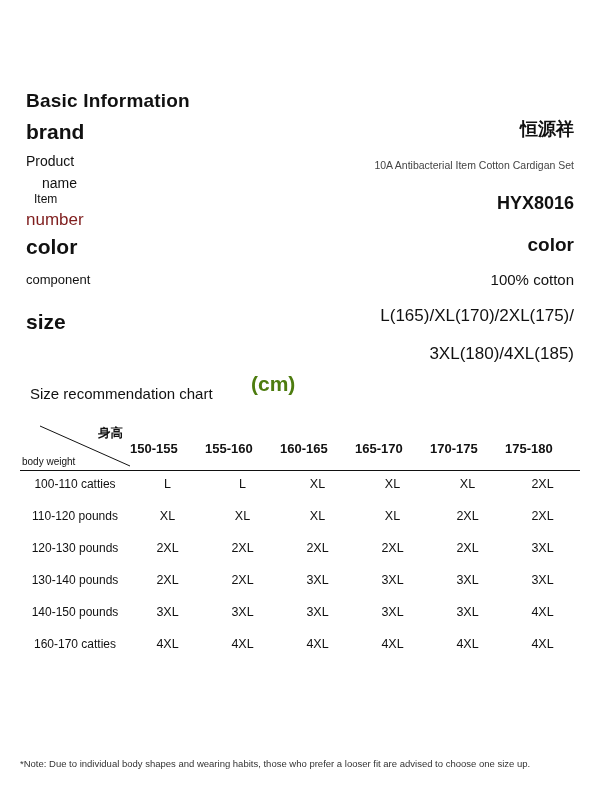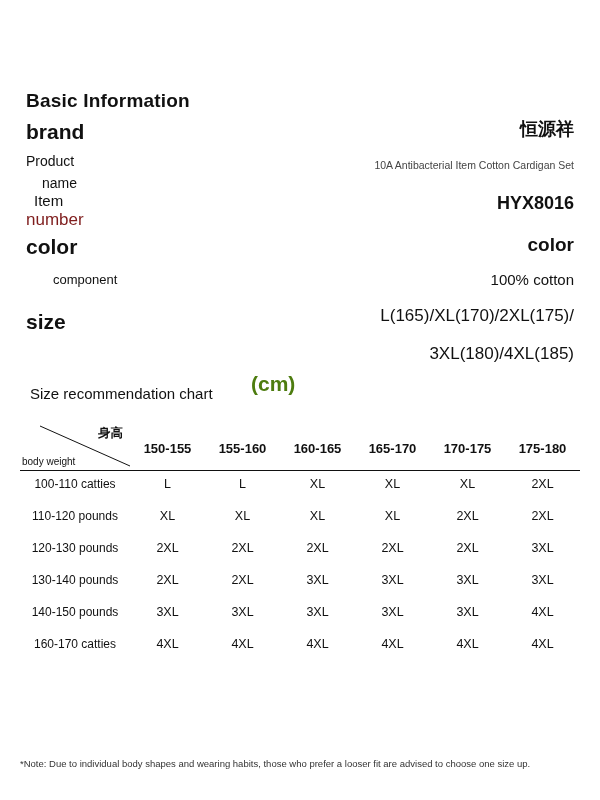--- a/index.html
+++ b/index.html
@@ -52,28 +52,28 @@
     white-space: nowrap;
   }
 
   .lbl-brand { top: 120px; font-size: 21px; font-weight: 700; color: #111; }
   .val-brand { top: 117px; font-size: 18px; font-weight: 600; color: #111; }
 
   .lbl-product { top: 153px; font-size: 14px; color: #111; }
   .lbl-name    { top: 175px; left: 16px; font-size: 14px; color: #111; }
   .val-product { top: 159px; font-size: 10.5px; color: #444; }
 
-  .lbl-item    { top: 192px; left: 8px; font-size: 15px; color: #111; }
+  .lbl-item    { top: 192px; left: 8px; font-size: 12px; color: #111; }
   .lbl-number  { top: 210px; font-size: 17px; color: #7f1d1d; }
   .val-item    { top: 193px; font-size: 18px; font-weight: 600; color: #111; }
 
   .lbl-color { top: 235px; font-size: 21px; font-weight: 700; color: #111; }
   .val-color { top: 234px; font-size: 19px; font-weight: 700; color: #111; }
 
-  .lbl-component { top: 272px; font-size: 13px; color: #111; margin-left: 27px; }
+  .lbl-component { top: 272px; font-size: 13px; color: #111; }
   .val-component { top: 271px; font-size: 15px; color: #111; }
 
   .lbl-size { top: 310px; font-size: 21px; font-weight: 700; color: #111; }
   .val-size1 { top: 306px; font-size: 17px; color: #111; }
   .val-size2 { top: 344px; font-size: 17px; color: #111; }
 
   
   .chart-heading {
     position: absolute;
     left: 30px;
@@ -101,21 +101,21 @@
   table.size-table {
     width: 100%;
     border-collapse: collapse;
     font-size: 12.5px;
   }
   table.size-table thead th {
     font-weight: 700;
     font-size: 13px;
     color: #111;
     padding: 10px 0 12px 0;
-    text-align: center;
+    text-align: left;
     vertical-align: bottom;
   }
   table.size-table thead th.corner {
     position: relative;
     width: 110px;
     height: 44px;
     padding: 0;
     overflow: hidden;
   }
   .corner-inner { position: relative; width: 110px; height: 44px; }

